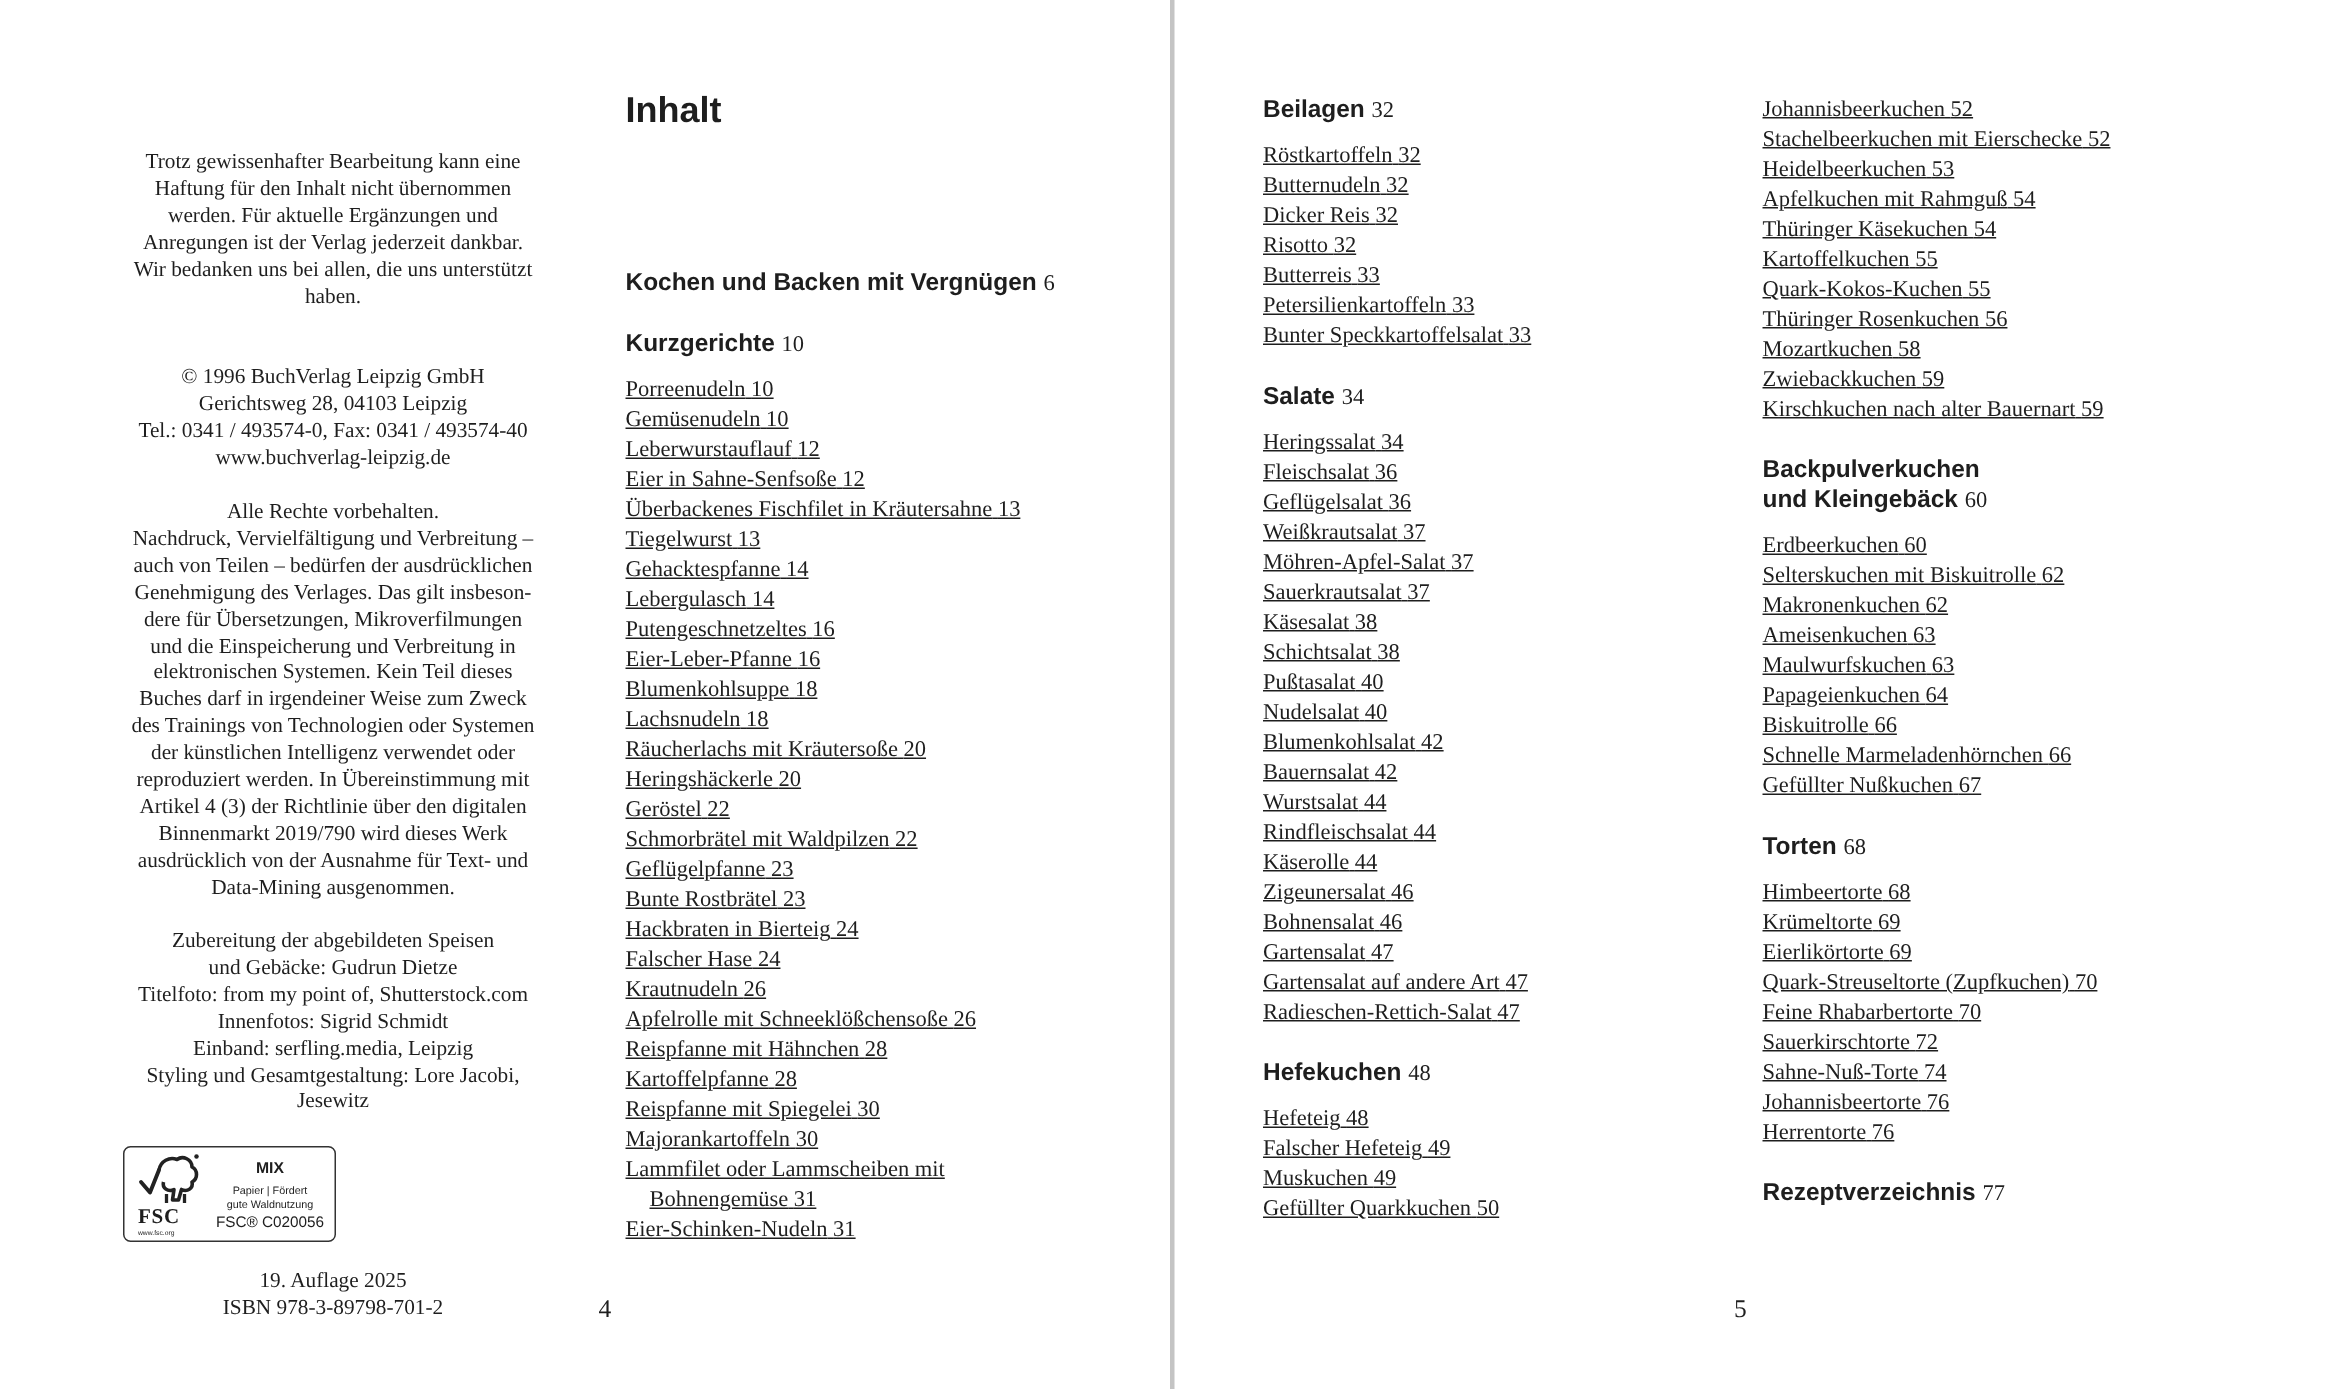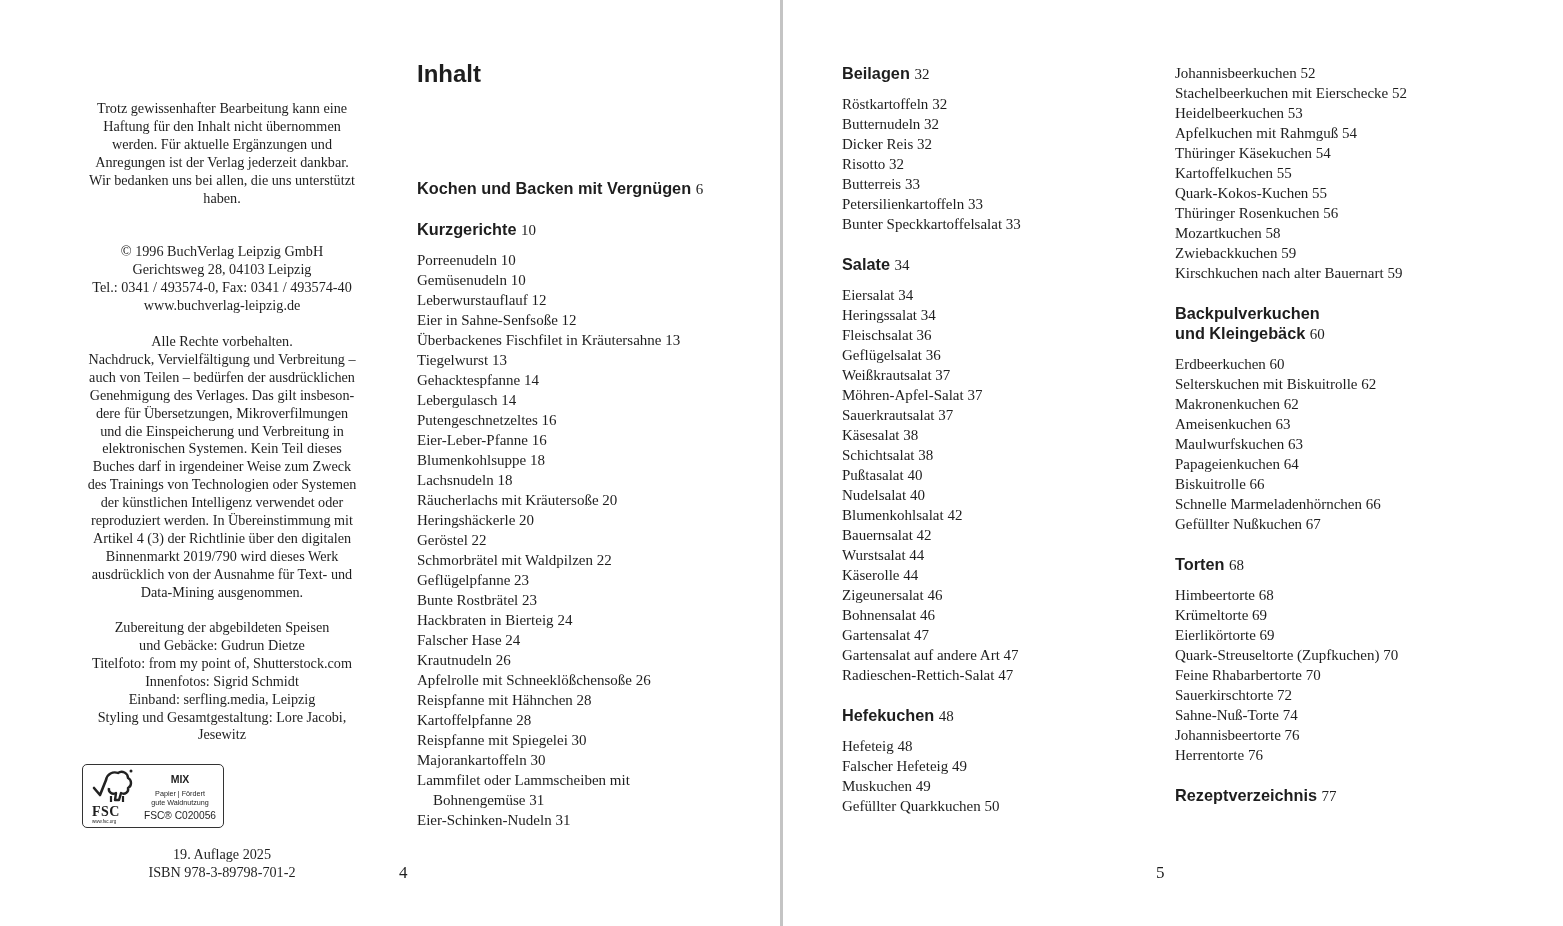--- a/index.html
+++ b/index.html
@@ -29,21 +29,21 @@
 
   .toc-col { position: absolute; width: 320px; }
   #col1 { left: 417px; top: 178px; }
   #col2 { left: 842px; top: 63px; }
   #col3 { left: 1175px; top: 63px; }
 
   .toc-section { margin-bottom: 20px; }
   .toc-head { font-size: 16.3px; line-height: 20px; font-weight: bold; margin: 0 0 10px 0; }
   .toc-head .num { font-family: "Liberation Serif", "DejaVu Serif", serif; font-weight: normal; font-size: 15px; }
   .toc-head.solo { margin-bottom: 0; }
-  .toc-list { list-style: none; margin: 0; padding: 0; }
+  .toc-list { list-style: none; margin: 0; padding: 0; text-decoration: underline; }
   .toc-item { font-size: 15px; line-height: 20px; }
   .toc-item .cont { display: block; padding-left: 16px; }
 
   .pagenum { position: absolute; top: 863px; font-size: 17px; }
   #pn-left { left: 399px; }
   #pn-right { left: 1156px; }
 </style>
 </head>
 <body>
 
@@ -160,34 +160,34 @@
         <li class="toc-item"><span>Dicker Reis</span> <span>32</span></li>
         <li class="toc-item"><span>Risotto</span> <span>32</span></li>
         <li class="toc-item"><span>Butterreis</span> <span>33</span></li>
         <li class="toc-item"><span>Petersilienkartoffeln</span> <span>33</span></li>
         <li class="toc-item"><span>Bunter Speckkartoffelsalat</span> <span>33</span></li>
       </ul>
     </div>
     <div class="toc-section">
       <div class="toc-head sans"><span>Salate</span> <span class="num">34</span></div>
       <ul class="toc-list serif">
-        <li class="toc-item"><span>Eiersalat</span> <span>34</span></li>
         <li class="toc-item"><span>Heringssalat</span> <span>34</span></li>
         <li class="toc-item"><span>Fleischsalat</span> <span>36</span></li>
         <li class="toc-item"><span>Geflügelsalat</span> <span>36</span></li>
         <li class="toc-item"><span>Weißkrautsalat</span> <span>37</span></li>
         <li class="toc-item"><span>Möhren-Apfel-Salat</span> <span>37</span></li>
         <li class="toc-item"><span>Sauerkrautsalat</span> <span>37</span></li>
         <li class="toc-item"><span>Käsesalat</span> <span>38</span></li>
         <li class="toc-item"><span>Schichtsalat</span> <span>38</span></li>
         <li class="toc-item"><span>Pußtasalat</span> <span>40</span></li>
         <li class="toc-item"><span>Nudelsalat</span> <span>40</span></li>
         <li class="toc-item"><span>Blumenkohlsalat</span> <span>42</span></li>
         <li class="toc-item"><span>Bauernsalat</span> <span>42</span></li>
         <li class="toc-item"><span>Wurstsalat</span> <span>44</span></li>
+        <li class="toc-item"><span>Rindfleischsalat</span> <span>44</span></li>
         <li class="toc-item"><span>Käserolle</span> <span>44</span></li>
         <li class="toc-item"><span>Zigeunersalat</span> <span>46</span></li>
         <li class="toc-item"><span>Bohnensalat</span> <span>46</span></li>
         <li class="toc-item"><span>Gartensalat</span> <span>47</span></li>
         <li class="toc-item"><span>Gartensalat auf andere Art</span> <span>47</span></li>
         <li class="toc-item"><span>Radieschen-Rettich-Salat</span> <span>47</span></li>
       </ul>
     </div>
     <div class="toc-section">
       <div class="toc-head sans"><span>Hefekuchen</span> <span class="num">48</span></div>

